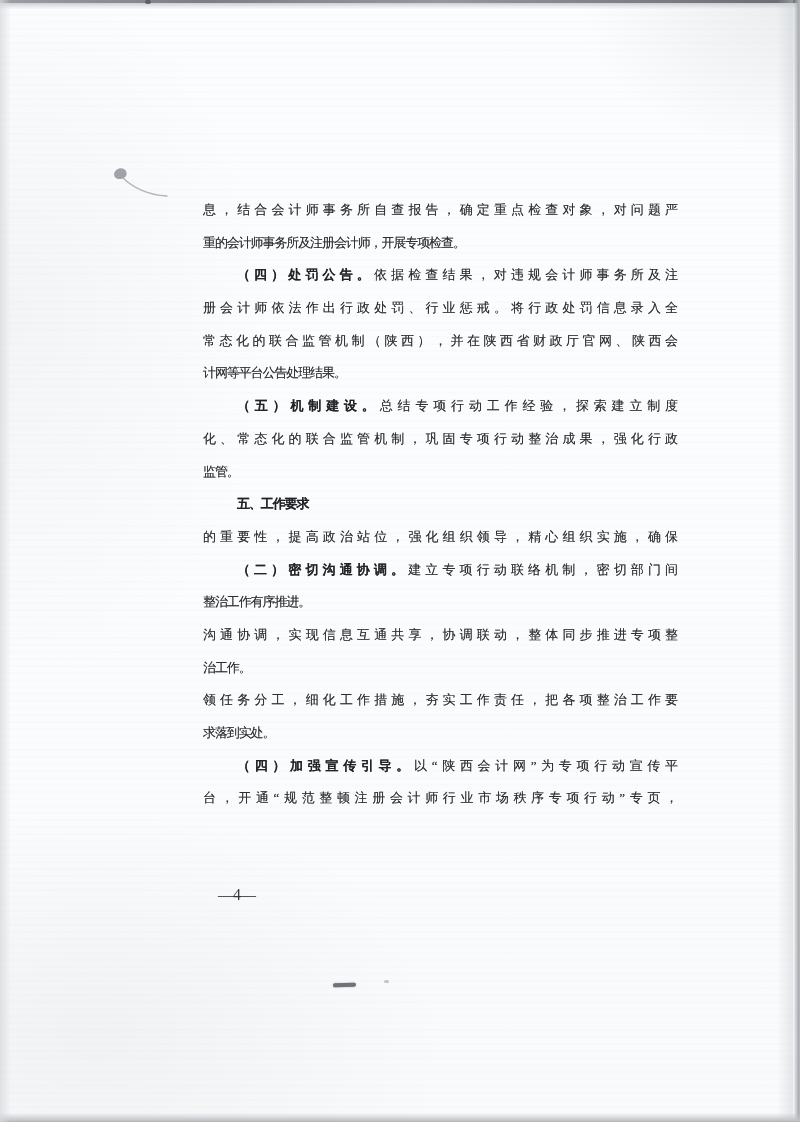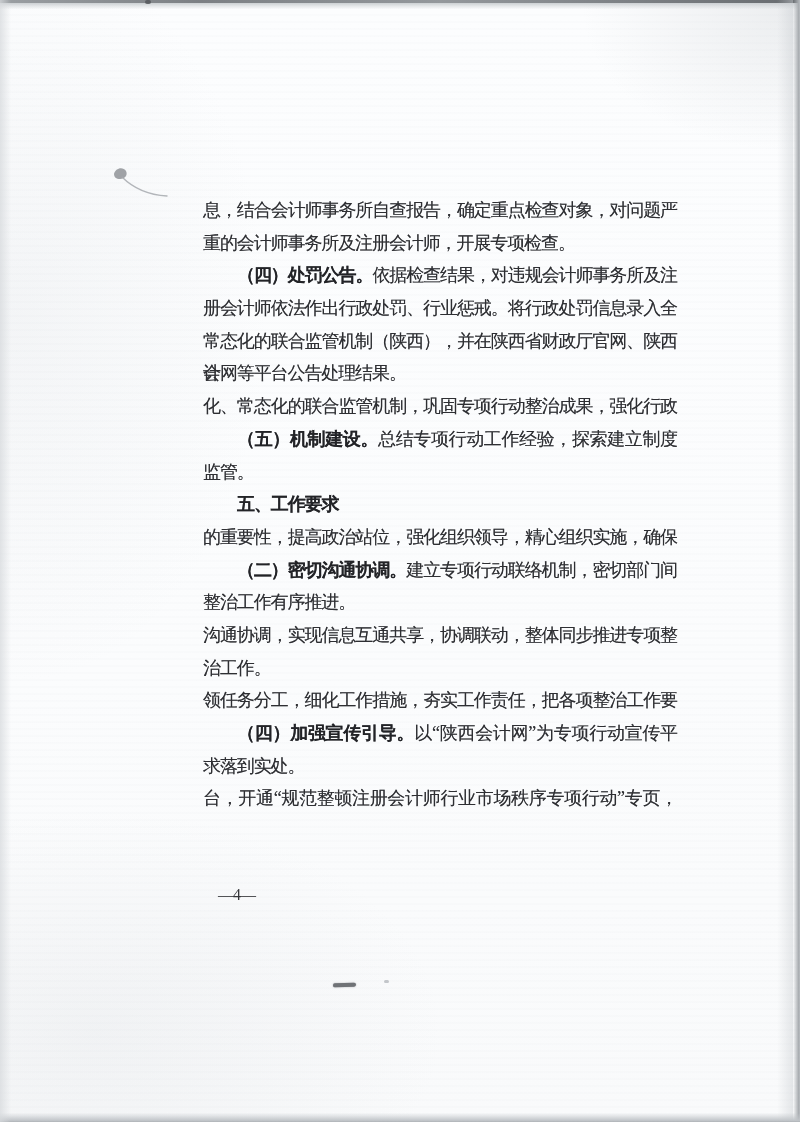--- a/index.html
+++ b/index.html
@@ -31,21 +31,21 @@
   .edge-right  { position: absolute; top: 0; right: 0; width: 7px; height: 100%; background: linear-gradient(90deg, rgba(174,178,182,0), #a9adb1 80%, #b8bcc0); }
   .edge-right-fade { position: absolute; top: 0; right: 7px; width: 16px; height: 100%; background: linear-gradient(90deg, rgba(210,214,218,0), rgba(200,204,208,.45)); }
   .edge-bottom { position: absolute; bottom: 0; left: 0; width: 100%; height: 9px; background: linear-gradient(rgba(195,199,203,0), #c0c4c8 85%, #aeb2b6); }
   .edge-left   { position: absolute; top: 0; left: 0; width: 11px; height: 100%; background: linear-gradient(90deg, rgba(215,218,221,.75), rgba(215,218,221,0)); }
 
   
   .textblock {
     position: absolute;
     left: 203px; top: 194px; width: 474px;
     color: var(--ink, #2e2f33);
-    font-size: 18px;
+    font-size: 13px;
     letter-spacing: -1.1px;
     text-shadow: 0 0 .5px rgba(46,47,51,.55);
   }
   .line {
     height: 32.7px;
     line-height: 32.7px;
     white-space: nowrap;
   }
   .line.justify { text-align: justify; text-align-last: justify; white-space: normal; }
   .line.indent  { padding-left: 34px; }
@@ -86,30 +86,30 @@
   <div class="dash-mark"></div>
   <div class="speck-mark"></div>
 
   <div class="textblock">
       <div class="line justify"><span class="seg">息，结合会计师事务所自查报告，确定重点检查对象，对问题严</span></div>
       <div class="line"><span class="seg">重的会计师事务所及注册会计师，开展专项检查。</span></div>
       <div class="line indent justify"><span class="seg bold">（四）处罚公告。</span><span class="seg">依据检查结果，对违规会计师事务所及注</span></div>
       <div class="line justify"><span class="seg">册会计师依法作出行政处罚、行业惩戒。将行政处罚信息录入全</span></div>
       <div class="line justify"><span class="seg">常态化的联合监管机制（陕西），并在陕西省财政厅官网、陕西会</span></div>
       <div class="line"><span class="seg">计网等平台公告处理结果。</span></div>
+      <div class="line indent justify"><span class="seg bold">（五）机制建设。</span><span class="seg">总结专项行动工作经验，探索建立制度</span></div>
       <div class="line justify"><span class="seg">化、常态化的联合监管机制，巩固专项行动整治成果，强化行政</span></div>
-      <div class="line indent justify"><span class="seg bold">（五）机制建设。</span><span class="seg">总结专项行动工作经验，探索建立制度</span></div>
       <div class="line"><span class="seg">监管。</span></div>
       <div class="line indent"><span class="seg bold">五、工作要求</span></div>
       <div class="line justify"><span class="seg">的重要性，提高政治站位，强化组织领导，精心组织实施，确保</span></div>
       <div class="line indent justify"><span class="seg bold">（二）密切沟通协调。</span><span class="seg">建立专项行动联络机制，密切部门间</span></div>
       <div class="line"><span class="seg">整治工作有序推进。</span></div>
       <div class="line justify"><span class="seg">沟通协调，实现信息互通共享，协调联动，整体同步推进专项整</span></div>
       <div class="line"><span class="seg">治工作。</span></div>
       <div class="line justify"><span class="seg">领任务分工，细化工作措施，夯实工作责任，把各项整治工作要</span></div>
+      <div class="line"><span class="seg">求落到实处。</span></div>
       <div class="line indent justify"><span class="seg bold">（四）加强宣传引导。</span><span class="seg">以“陕西会计网”为专项行动宣传平</span></div>
-      <div class="line"><span class="seg">求落到实处。</span></div>
       <div class="line justify"><span class="seg">台，开通“规范整顿注册会计师行业市场秩序专项行动”专页，</span></div>
     </div>
 
   <div class="page-number">—4—</div>
 
 </div>
 
 </body></html>

